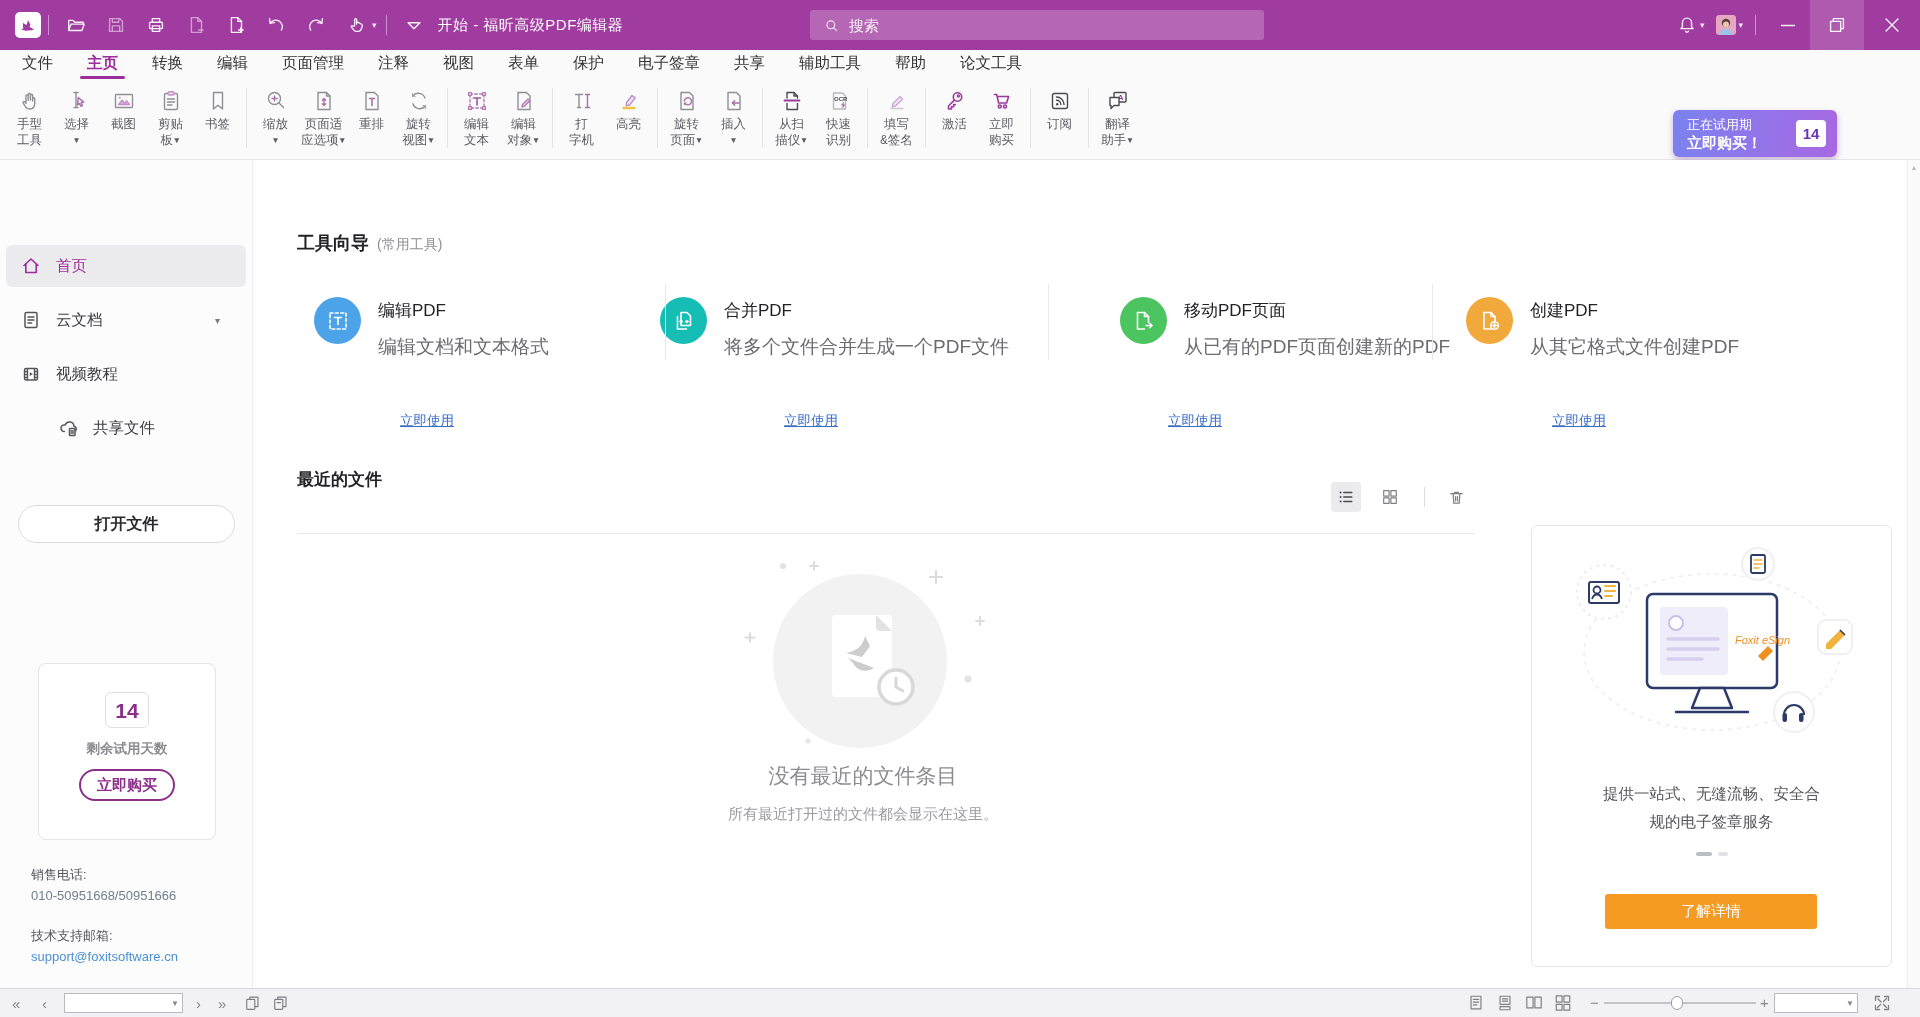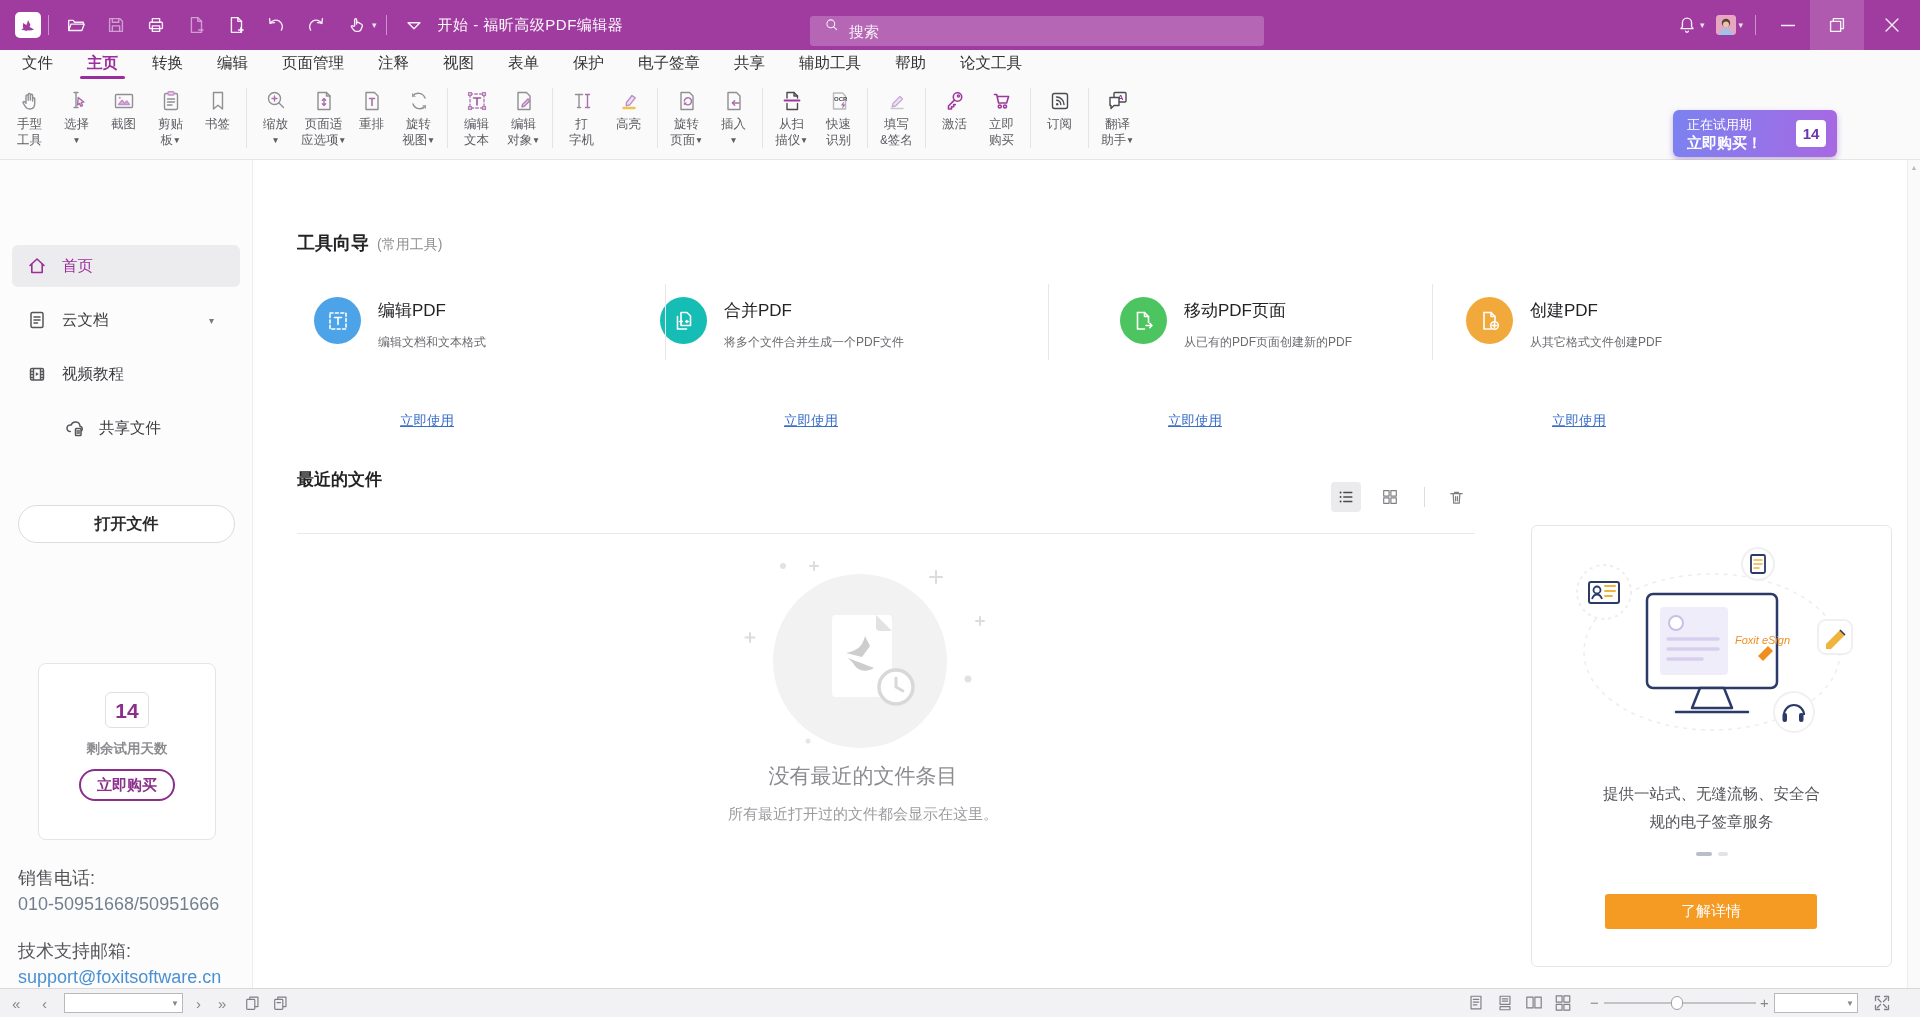--- a/index.html
+++ b/index.html
@@ -10,21 +10,21 @@
   #app{position:relative;width:1920px;height:1017px;background:#fff;}
   button{background:none;border:none;cursor:pointer;font-family:inherit;}
 
   
   .titlebar{position:absolute;top:0;left:0;right:0;height:50px;background:var(--c-titlebar);display:flex;align-items:center;}
   .tlogo{margin-left:15px;width:26px;height:26px;display:flex;}
   .tsep{width:1px;height:20px;background:rgba(255,255,255,.45);margin:0 7px;}
   .tbtn{width:34px;height:34px;margin:0 3px;display:flex;align-items:center;justify-content:center;border-radius:3px;}
   .tcaret{color:rgba(255,255,255,.85);font-size:9px;margin-left:-4px;margin-right:2px;}
   .title-text{margin-left:4px;font-size:15px;color:rgba(255,255,255,.97);letter-spacing:.5px;}
-  .searchbox{position:absolute;left:810px;top:10px;width:454px;height:30px;background:rgba(255,255,255,.22);border-radius:3px;display:flex;padding-left:13px;margin-top:6px;}
+  .searchbox{position:absolute;left:810px;top:10px;width:454px;height:30px;background:rgba(255,255,255,.22);border-radius:3px;display:flex;align-items:center;padding-left:13px;}
   .searchbox input{background:transparent;border:none;outline:none;color:#fff;font-size:15px;margin-left:9px;width:380px;}
   .searchbox input::placeholder{color:rgba(255,255,255,.9);}
   .tright{position:absolute;right:0;top:0;height:50px;display:flex;align-items:center;}
   .avatar{width:20px;height:20px;border-radius:3px;overflow:hidden;display:flex;}
   .winbtn{width:44px;height:50px;display:flex;align-items:center;justify-content:center;border-radius:0;}
   .winbtn.restore{background:rgba(255,255,255,.16);width:54px;}
   .winbtn.close{width:56px;}
 
   
   .menubar{position:absolute;top:50px;left:0;right:0;height:29px;background:#fafafb;}
@@ -40,45 +40,45 @@
   .rlabel{font-size:12.5px;color:#5c5c61;line-height:16px;text-align:center;margin-top:2px;}
   .rlabel span{display:block;font-family:Liberation Mono, monospace;}
   .rsep{width:1px;height:60px;background:#e4e4e7;margin:1px 5px 0;}
   .trial-badge{position:absolute;left:1673px;top:110px;width:164px;height:47px;border-radius:6px;background:linear-gradient(100deg,#7b82f0,#a868e2);box-shadow:0 3px 6px rgba(110,50,150,.35);color:#fff;padding:6px 0 0 14px;}
   .trial-badge .l1{font-size:13px;line-height:17px;}
   .trial-badge .l2{font-size:15px;font-weight:bold;line-height:19px;}
   .trial-badge .daysbox{position:absolute;right:11px;top:10px;width:30px;height:27px;background:#fff;border-radius:4px;color:#6a35b2;font-weight:bold;font-size:15px;display:flex;align-items:center;justify-content:center;}
 
   
   .sidebar{position:absolute;top:160px;left:0;width:253px;bottom:29px;background:#fcfcfd;border-right:1px solid #ececef;}
-  .snav{display:flex;align-items:center;height:42px;margin:0 12px 12px;border-radius:6px;padding-left:13px;font-size:15.5px;color:#3c3c40;cursor:pointer;text-align:right;}
+  .snav{display:flex;align-items:center;height:42px;margin:0 6px 12px;border-radius:6px;padding-left:13px;font-size:15.5px;color:#3c3c40;cursor:pointer;text-align:right;}
   .snav:first-child{margin-top:85px;}
   .snav .sic{width:24px;height:24px;margin-right:13px;color:#55555a;display:flex;align-items:center;justify-content:center;}
   .snav.active{background:#ececee;color:var(--c-accent);}
   .snav.active .sic{color:var(--c-accent);}
   .snav.indent{padding-left:50px;}
   .sarrow{margin-left:auto;margin-right:26px;font-size:10px;color:#7a7a80;}
   .open-btn{position:absolute;left:18px;top:345px;width:217px;height:38px;border-radius:20px;border:1px solid #dcdcdf;background:#fff;font-size:16px;font-weight:bold;color:#2b2b2e;}
   .trial-card{position:absolute;left:38px;top:503px;width:178px;height:177px;border:1px solid #e5e5e8;border-radius:8px;text-align:center;background:#fff;}
   .days-box{width:44px;height:36px;border:1px solid #e0e0e3;border-radius:6px;margin:28px auto 0;font-size:21px;font-weight:bold;color:#8b2f8b;line-height:36px;}
   .days-label{margin-top:12px;font-size:13.5px;color:#8c8c90;font-weight:bold;}
   .buy-btn{margin-top:11px;width:96px;height:32px;border-radius:17px;border:2px solid #8b2f8b;background:#fff;color:#8b2f8b;font-weight:bold;font-size:15px;}
-  .contact{position:absolute;left:18px;top:706px;font-size:18px;color:#55555a;}
+  .contact{position:absolute;left:31px;top:706px;font-size:13px;color:#55555a;}
   .contact .phone{color:#72808e;margin:4px 0 24px;}
   .contact .email{color:#4a90d2;margin-top:4px;cursor:pointer;}
 
   
   .main-bg{position:absolute;left:253px;top:160px;right:0;bottom:29px;background:#fff;}
   .wizard-title{position:absolute;left:297px;top:231px;font-size:18px;font-weight:bold;color:#232326;}
   .wizard-title .sub{font-size:14px;color:#8f8f94;font-weight:normal;margin-left:8px;}
   .tcard{position:absolute;top:297px;display:flex;}
   .tcircle{width:47px;height:47px;border-radius:50%;display:flex;align-items:center;justify-content:center;flex:none;}
   .tinfo{margin-left:17px;}
   .ttitle{font-size:17px;color:#232326;margin-top:2px;font-weight:500;}
-  .tdesc{font-size:12px;color:#6b6b70;margin-top:12px;white-space:nowrap;}
+  .tdesc{font-size:19px;color:#6b6b70;margin-top:12px;white-space:nowrap;}
   .tuse{position:absolute;top:412px;font-size:13.5px;color:var(--c-link);text-decoration:underline;cursor:pointer;}
   .vdiv{position:absolute;top:284px;height:76px;width:1px;background:#e8e8ea;}
   .recent-title{position:absolute;left:297px;top:468px;font-size:17px;font-weight:bold;color:#232326;}
   .viewbtn{position:absolute;top:482px;width:30px;height:30px;border-radius:4px;display:flex;align-items:center;justify-content:center;color:#5a5a5f;}
   .viewbtn.sel{background:#ebebed;color:#3a3a3e;}
   .vbar-sep{position:absolute;left:1424px;top:487px;width:1px;height:20px;background:#dcdcdf;}
   .hrule{position:absolute;left:297px;top:533px;width:1178px;height:1px;background:#e9e9eb;}
   .empty-illu{position:absolute;left:736px;top:549px;}
   .empty-title{position:absolute;left:633px;top:762px;width:460px;text-align:center;font-size:21px;color:#8c8c90;}
   .empty-desc{position:absolute;left:633px;top:805px;width:460px;text-align:center;font-size:15px;color:#9b9ba0;}

